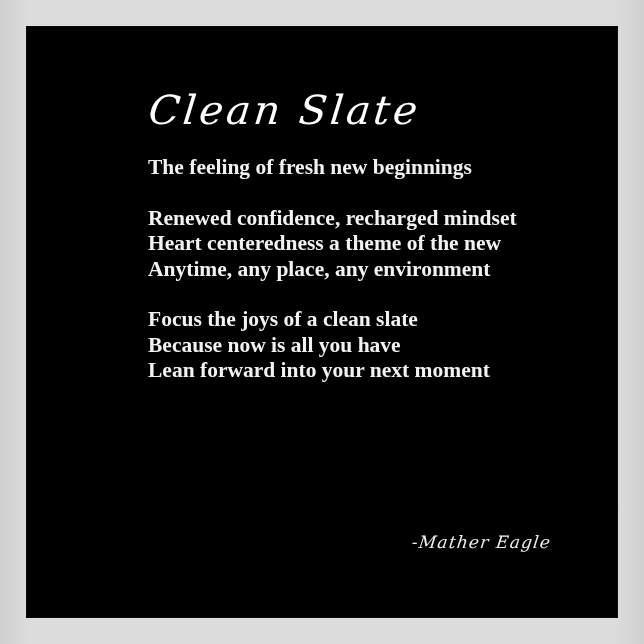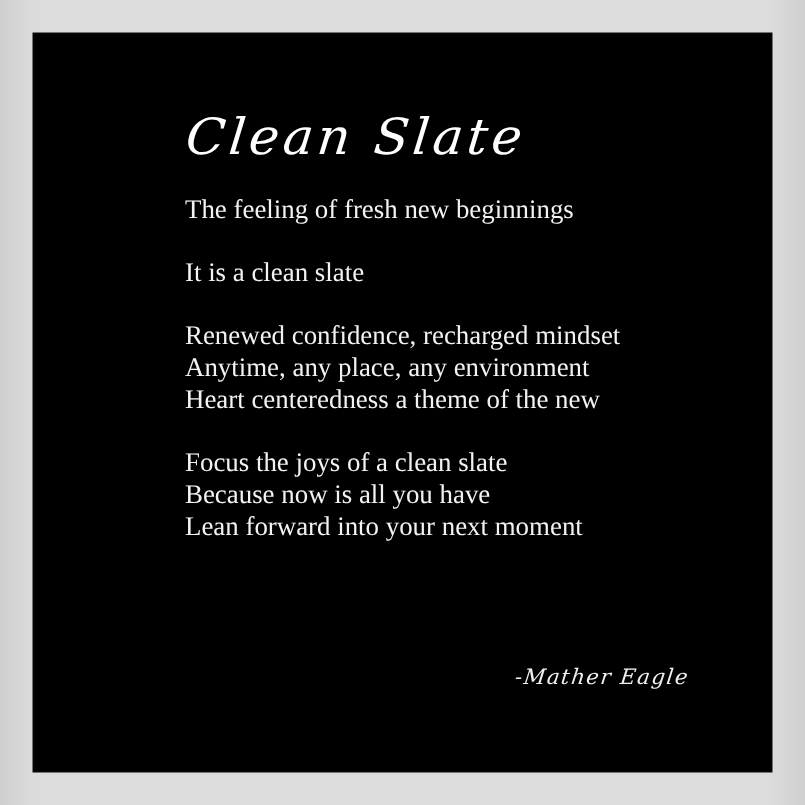--- a/index.html
+++ b/index.html
@@ -58,21 +58,21 @@
   }
   .poem {
     position: absolute;
     left: 121px;
     top: 128px;
     width: 400px;
     color: #f2f2f2;
     font-family: "Liberation Serif", serif;
     font-size: 21.5px;
     line-height: 25.5px;
-    font-weight: 400;
+    font-weight: 700;
   }
   .stanza {
     margin: 0 0 25px 0;
   }
   .stanza:last-child {
     margin-bottom: 0;
   }
   .line {
     display: block;
     white-space: normal;
@@ -100,26 +100,25 @@
   <div id="poster">
     <div id="poster-inner">
 
       <div class="title">Clean Slate</div>
 
       <div class="poem">
         <div class="stanza">
           <span class="line">The feeling of fresh new beginnings</span>
         </div>
         <div class="stanza">
-          <span class="line">It is a clean slate</span>
         </div>
         <div class="stanza">
           <span class="line">Renewed confidence, recharged mindset</span>
+          <span class="line">Heart centeredness a theme of the new</span>
           <span class="line">Anytime, any place, any environment</span>
-          <span class="line">Heart centeredness a theme of the new</span>
         </div>
         <div class="stanza">
           <span class="line">Focus the joys of a clean slate</span>
           <span class="line">Because now is all you have</span>
           <span class="line">Lean forward into your next moment</span>
         </div>
       </div>
 
       <div class="signature">-Mather Eagle</div>
 

